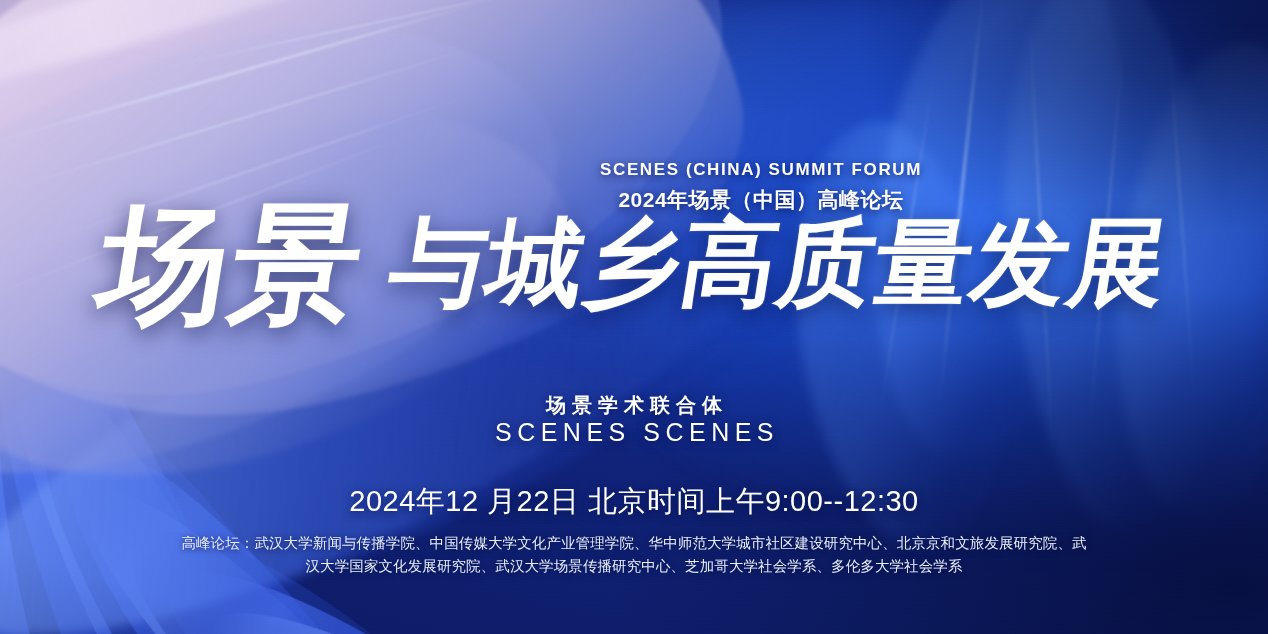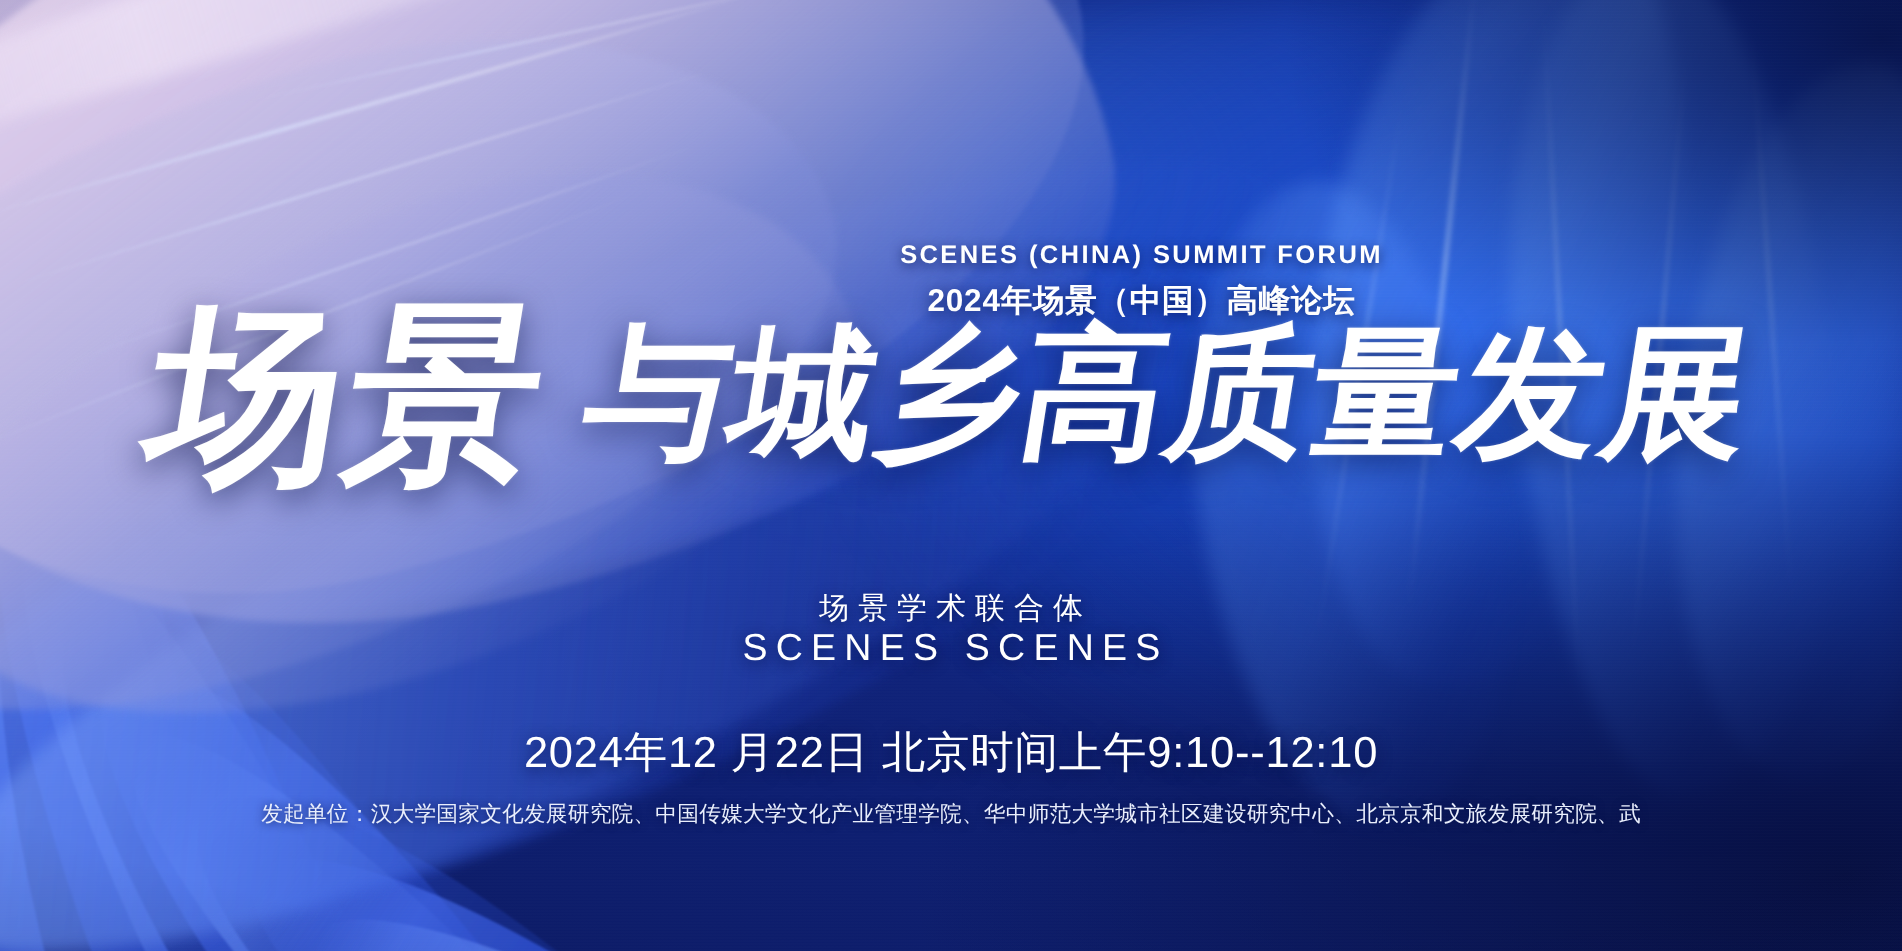--- a/index.html
+++ b/index.html
@@ -168,21 +168,21 @@
     letter-spacing:1px;
     transform:skewX(-9deg);
     text-shadow:0 6px 22px rgba(3,10,60,.6), 0 0 2px rgba(255,255,255,.35);
     position:relative;top:-8px;
   }
 
   .org-cn{
     position:absolute;left:0;right:0;top:392px;
     text-align:center;
     color:#ffffff;
-    font-size:20px;font-weight:normal;
+    font-size:20px;font-weight:bold;
     letter-spacing:6px;
     padding-left:6px;
     text-shadow:0 2px 9px rgba(4,14,70,.8);
   }
   .org-en{
     position:absolute;left:0;right:0;top:418px;
     text-align:center;
     color:#ffffff;
     font-size:25px;font-weight:normal;
     letter-spacing:5.5px;
@@ -279,20 +279,21 @@
 
     <div class="maintitle">
       <span class="mt-1">场景</span>
       <span class="mt-2">与城乡高质量发展</span>
     </div>
 
     <div class="org-cn">场景学术联合体</div>
 
     <div class="org-en">SCENES SCENES</div>
 
-    <div class="datetime">2024年12 月22日 北京时间上午9:10--12:10</div>
+    <div class="datetime">2024年12 月22日 北京时间上午9:00--12:30</div>
 
     <div class="hosts">
-      <span class="l1">发起单位：汉大学国家文化发展研究院、中国传媒大学文化产业管理学院、华中师范大学城市社区建设研究中心、北京京和文旅发展研究院、武</span>
+      <span class="l1">高峰论坛：武汉大学新闻与传播学院、中国传媒大学文化产业管理学院、华中师范大学城市社区建设研究中心、北京京和文旅发展研究院、武</span>
+      <span class="l2">汉大学国家文化发展研究院、武汉大学场景传播研究中心、芝加哥大学社会学系、多伦多大学社会学系</span>
     </div>
 
   </div>
 </div>
 
 </body></html>

